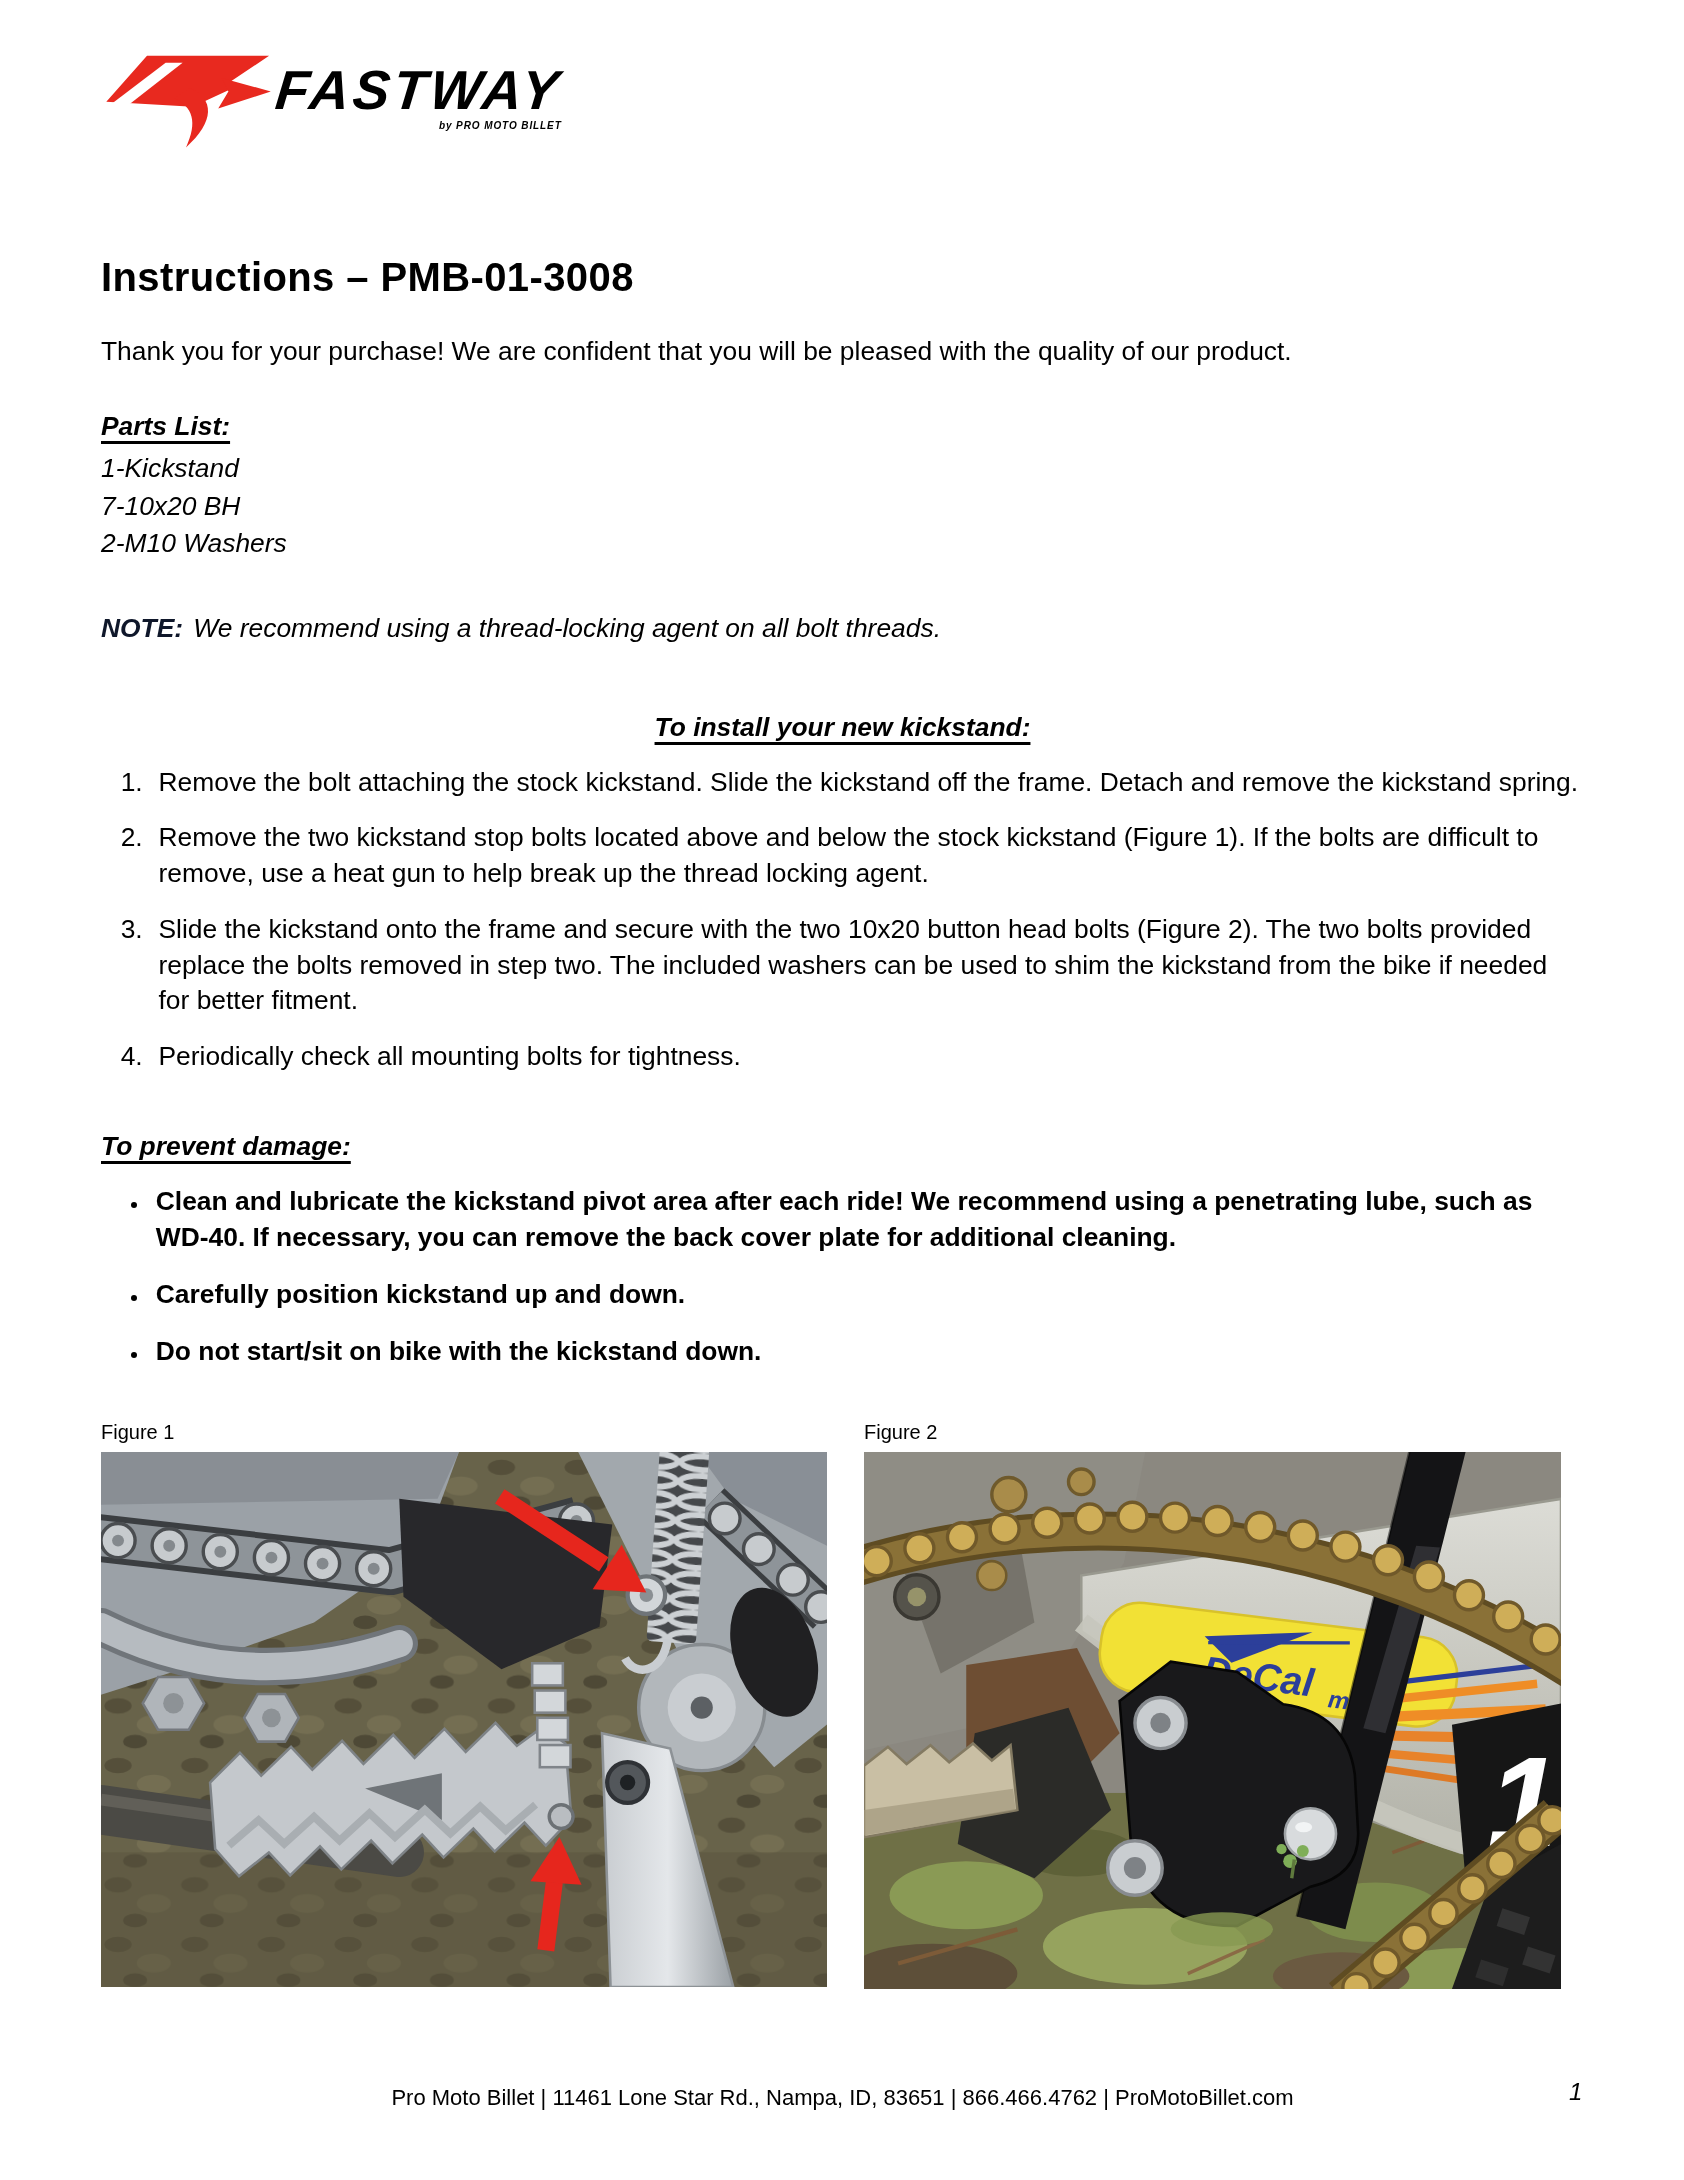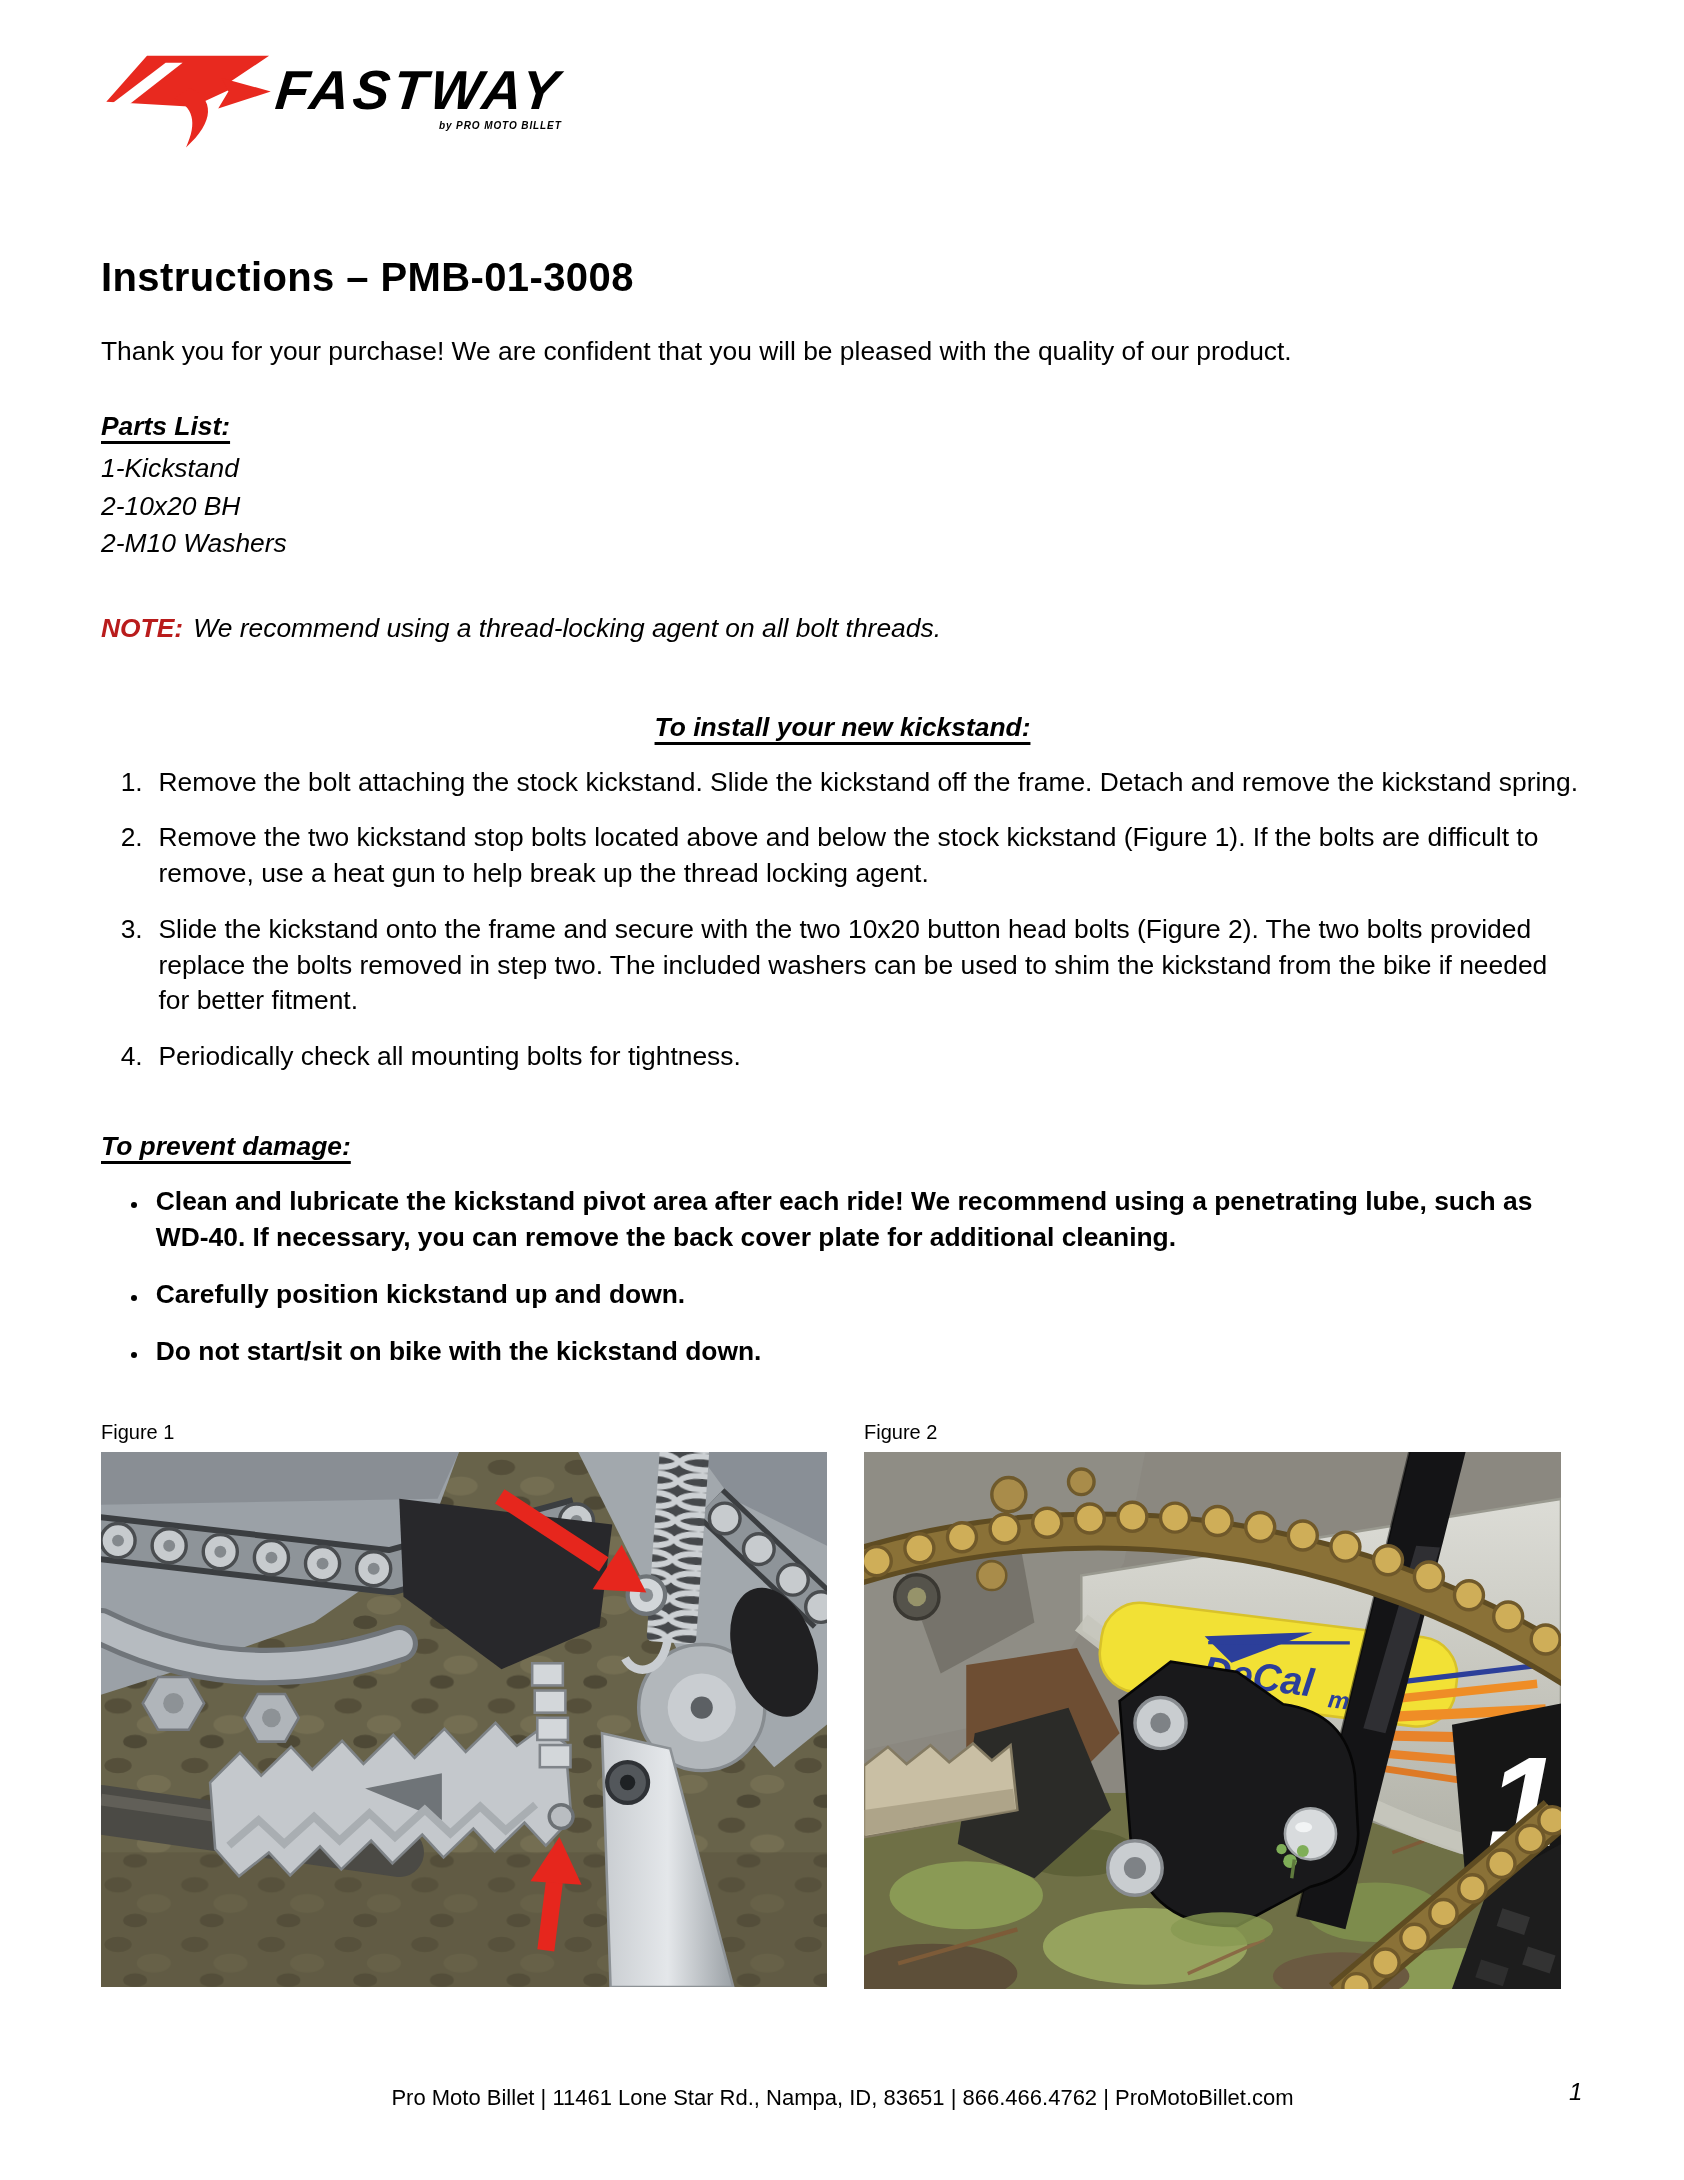--- a/index.html
+++ b/index.html
@@ -29,21 +29,21 @@
   .body-text { font-size:26.4px; line-height:1.36; }
   .intro { margin-top:34px; }
   .section-head {
     font-size:26.4px; font-weight:bold; font-style:italic;
     text-decoration:underline; text-decoration-thickness:2.6px; text-underline-offset:6px;
   }
   .parts-head { margin-top:41px; }
   .parts-list { list-style:none; margin-top:8.5px; }
   .parts-list li { font-style:italic; font-size:26.4px; line-height:1.42; }
   .note { margin-top:48px; font-style:italic; }
-  .note-label { color:#b91c1c; font-weight:bold; margin-right:10.2px; }
+  .note-label { color:#0f172a; font-weight:bold; margin-right:10.2px; }
   .install-head { margin-top:65px;text-align:center; }
   ol.steps { margin-top:22px; padding-left:49px; }
   ol.steps li { padding-left:8.5px; margin-bottom:19.6px; }
   .prevent-head { margin-top:56px; }
   ul.bullets { margin-top:22px; padding-left:48px;font-weight:bold; }
   ul.bullets li { padding-left:6.8px; margin-bottom:21px; }
   ul.bullets li::marker { font-size:19px; }
 
   
   .figures { display:flex; gap:37px; margin-top:51px; }
@@ -76,21 +76,21 @@
       </div>
     </div>
 
     <h1 class="title">Instructions – PMB-01-3008</h1>
 
     <p class="body-text intro">Thank you for your purchase! We are confident that you will be pleased with the quality of our product.</p>
 
     <div class="section-head parts-head">Parts List:</div>
     <ul class="parts-list">
       <li>1-Kickstand</li>
-      <li>2-10x20 BH</li>
+      <li>7-10x20 BH</li>
       <li>2-M10 Washers</li>
     </ul>
 
     <p class="body-text note">
       <span class="note-label">NOTE:</span><span>We recommend using a thread-locking agent on all bolt threads.</span>
     </p>
 
     <div class="section-head install-head">To install your new kickstand:</div>
     <ol class="steps body-text">
       <li>Remove the bolt attaching the stock kickstand. Slide the kickstand off the frame. Detach and remove the kickstand spring.</li>

